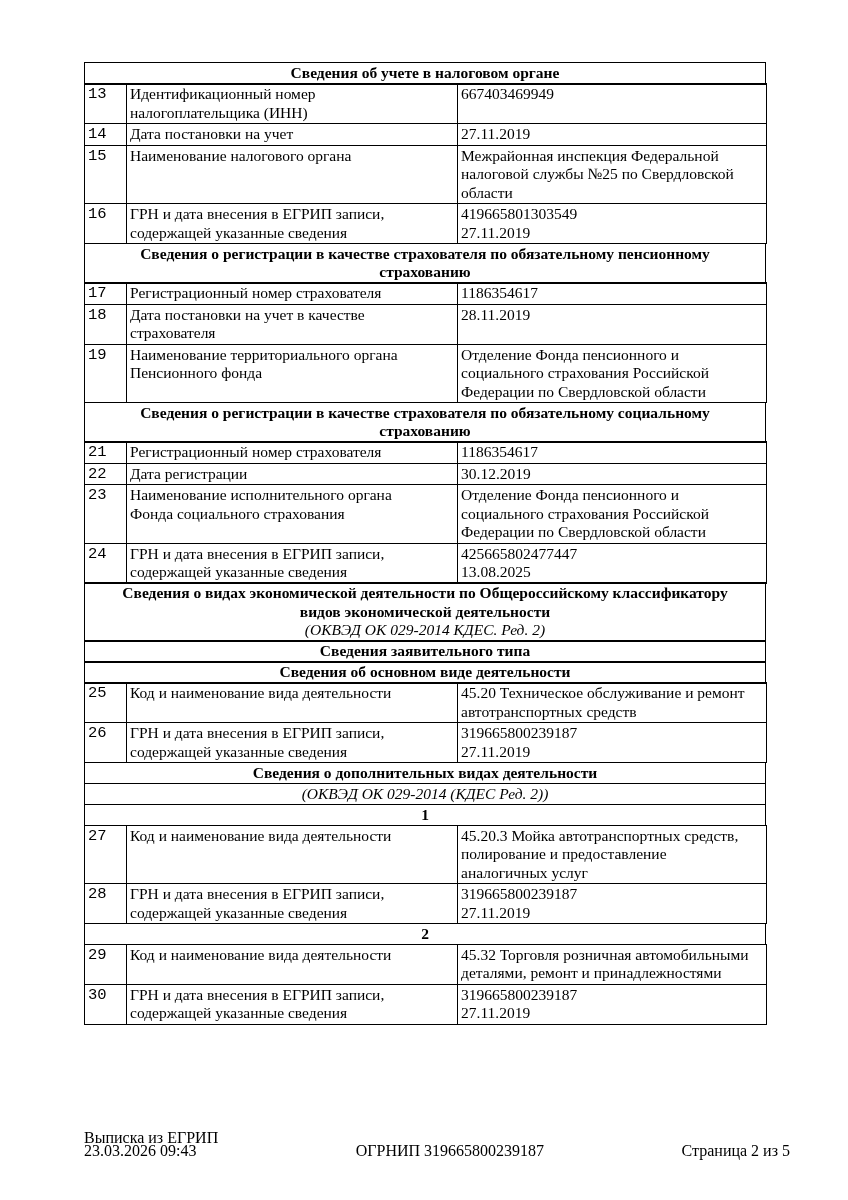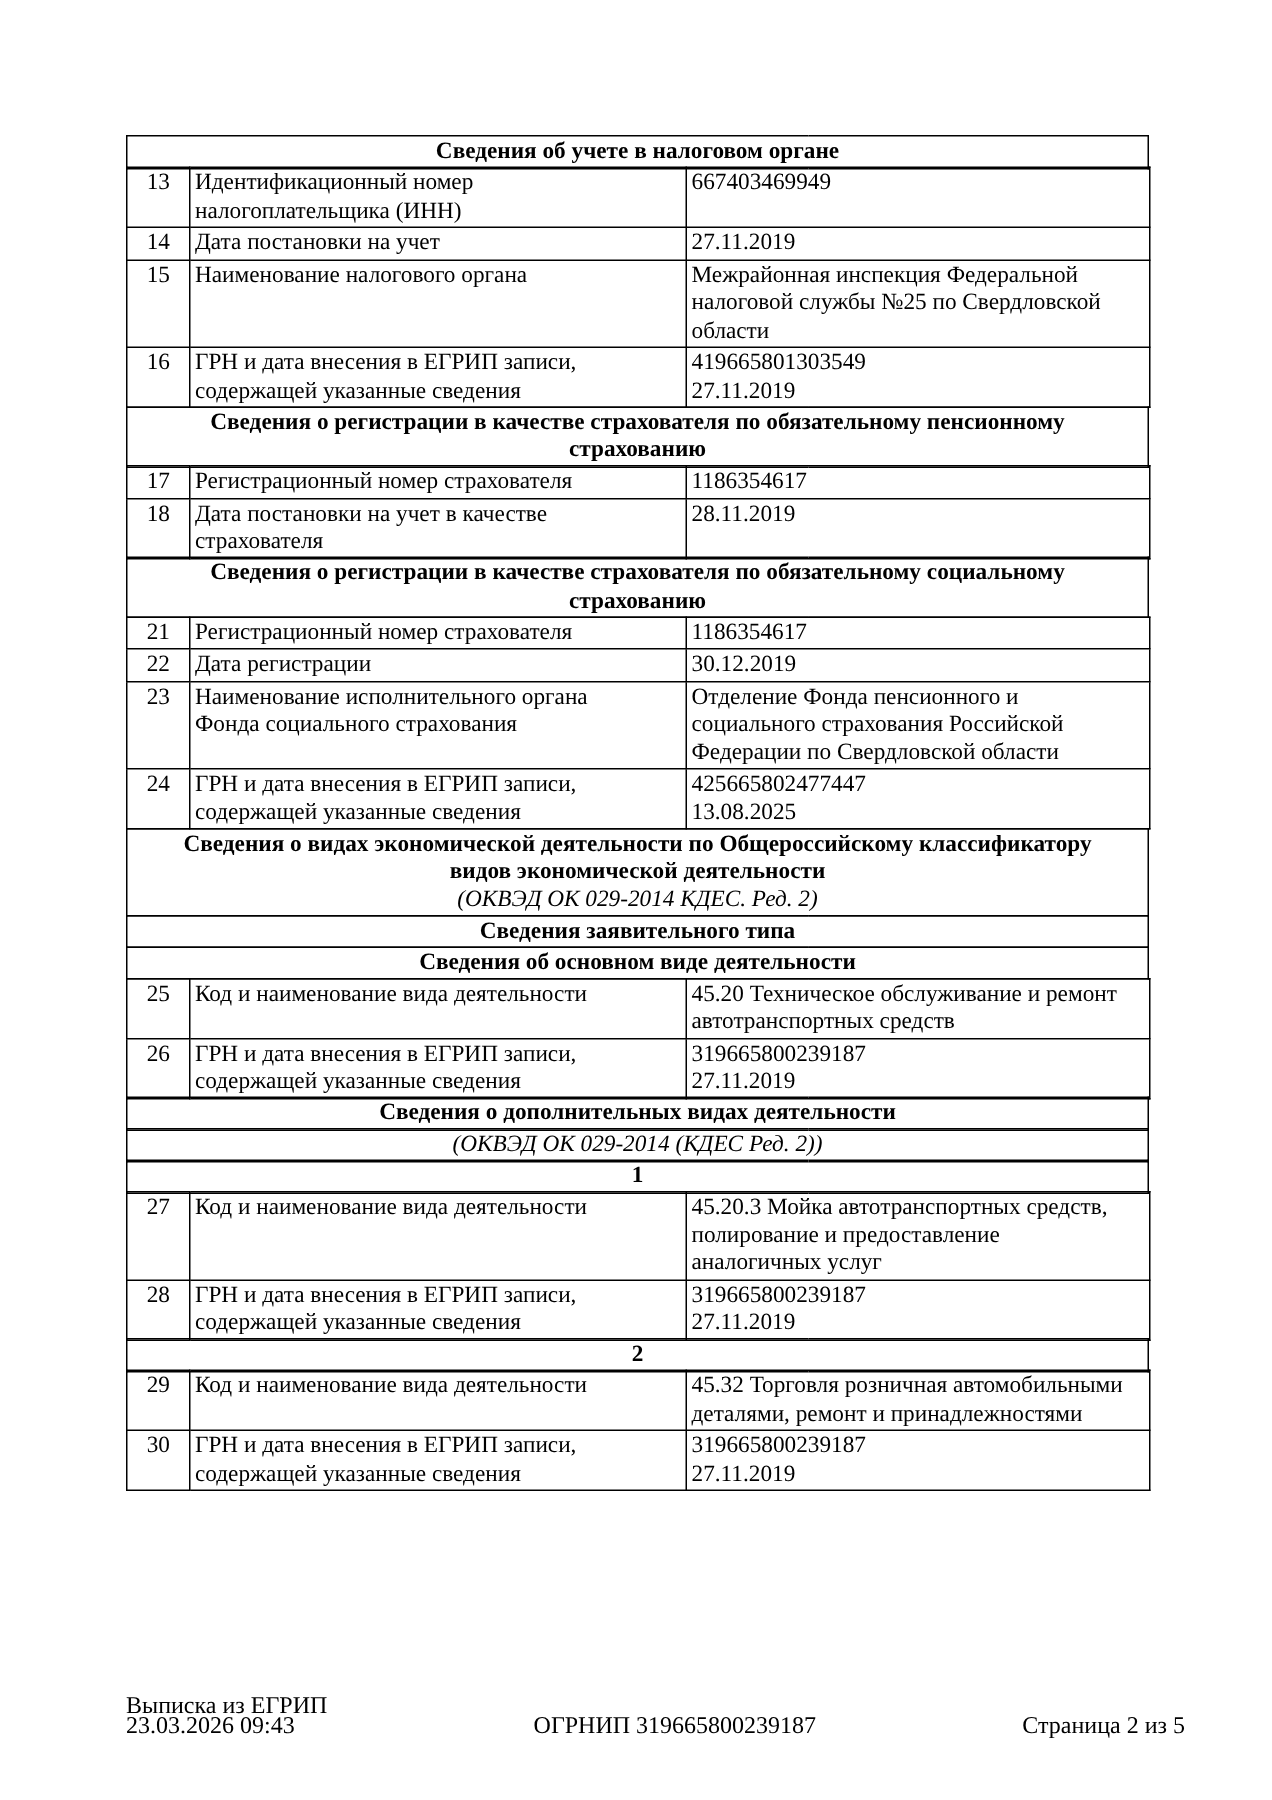--- a/index.html
+++ b/index.html
@@ -18,32 +18,31 @@
   #doc {
     position: absolute;
     top: 62px;
     left: 84px;
     width: 682px;
   }
   table.blk {
     border-collapse: collapse;
     table-layout: fixed;
     width: 682px;
-    margin-top: 28px;
   }
   table.blk + table.blk { margin-top: -1.5px; } 
   table.blk.gap { margin-top: 2.5px; }          
   table.blk td {
     border: 1.5px solid #000000;
     vertical-align: top;
     padding: 1px 3px;
     font-size: 15.5px;
     line-height: 18.5px;
   }
-  td.num   { text-align: center; padding-left: 0; padding-right: 0; }
+  td.num   { text-align: left; padding-left: 0; padding-right: 0; font-family: Liberation Mono, monospace; }
   td.title { text-align: center; }
   .line { white-space: nowrap; }
   td.title .line { white-space: normal; }
   .s-bold        { font-weight: bold; }
   .s-italic      { font-style: italic; }
   .s-bold-italic { font-weight: bold; }
   .footer {
     position: absolute;
     top: 1131px;
     left: 84px;
@@ -148,20 +147,32 @@
         <tr>
           <td class="num">18</td>
           <td class="label">
             <div class="line">Дата постановки на учет в качестве</div>
             <div class="line">страхователя</div>
           </td>
           <td class="value">
             <div class="line">28.11.2019</div>
           </td>
         </tr>
+        <tr>
+          <td class="num">19</td>
+          <td class="label">
+            <div class="line">Наименование территориального органа</div>
+            <div class="line">Пенсионного фонда</div>
+          </td>
+          <td class="value">
+            <div class="line">Отделение Фонда пенсионного и</div>
+            <div class="line">социального страхования Российской</div>
+            <div class="line">Федерации по Свердловской области</div>
+          </td>
+        </tr>
       </tbody>
     </table>
     <table class="blk">
       <tbody>
         <tr>
           <td colspan="3" class="title">
             <div class="line s-bold">Сведения о регистрации в качестве страхователя по обязательному социальному</div>
             <div class="line s-bold">страхованию</div>
           </td>
         </tr>

